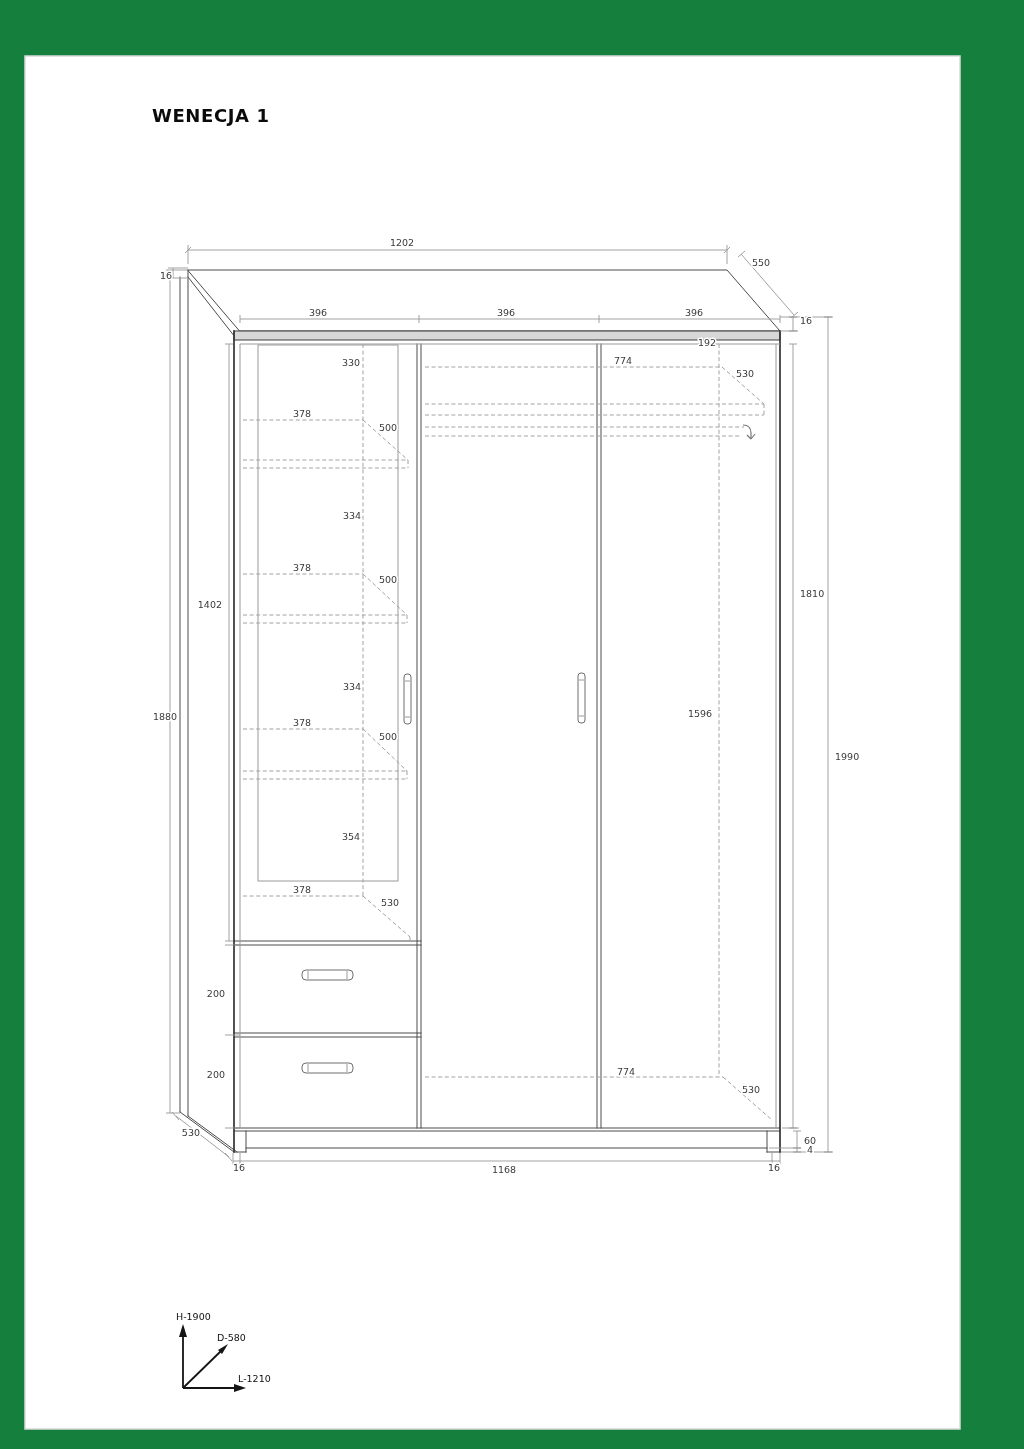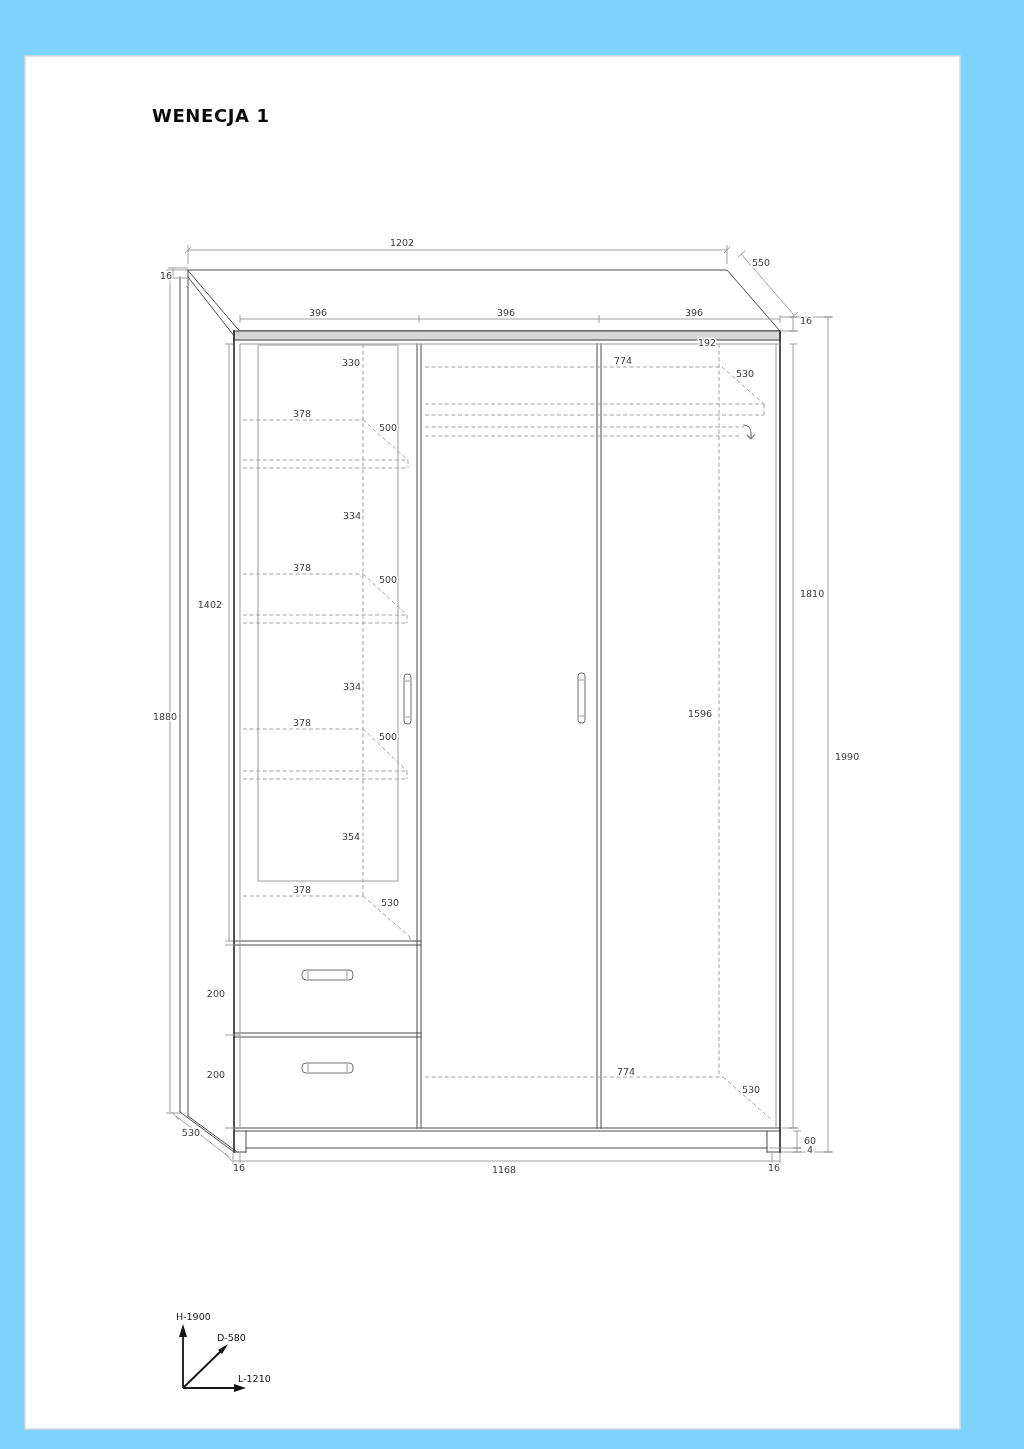--- a/index.html
+++ b/index.html
@@ -1,17 +1,17 @@
 <!DOCTYPE html>
 <html><head>
 <meta charset="utf-8">
 <style>
   html,body{margin:0;padding:0;background:#ffffff;}
   .sheet{
-    position:relative;width:1024px;height:1449px;background:#7dd3fc;
+    position:relative;width:1024px;height:1449px;background:#15803d;
     font-family:"DejaVu Sans",sans-serif;overflow:hidden;
   }
   svg{position:absolute;left:0;top:0;}
   .t-title{font-family:"DejaVu Sans",sans-serif;font-size:18px;font-weight:bold;fill:#0b0b0b;letter-spacing:.6px;}
   .dim{font-family:"DejaVu Sans",sans-serif;font-size:9.5px;fill:#3a3a3a;
        paint-order:stroke;stroke:#ffffff;stroke-width:3px;stroke-linejoin:round;}
   .axis-label{font-family:"DejaVu Sans",sans-serif;font-size:9.5px;fill:#101010;
        paint-order:stroke;stroke:#ffffff;stroke-width:3px;stroke-linejoin:round;}
   g.solid{stroke:#4c4c4c;stroke-width:1;fill:none;stroke-linecap:square;}
   g.heavy{stroke:#333333;stroke-width:1.7;fill:none;stroke-linecap:square;}

